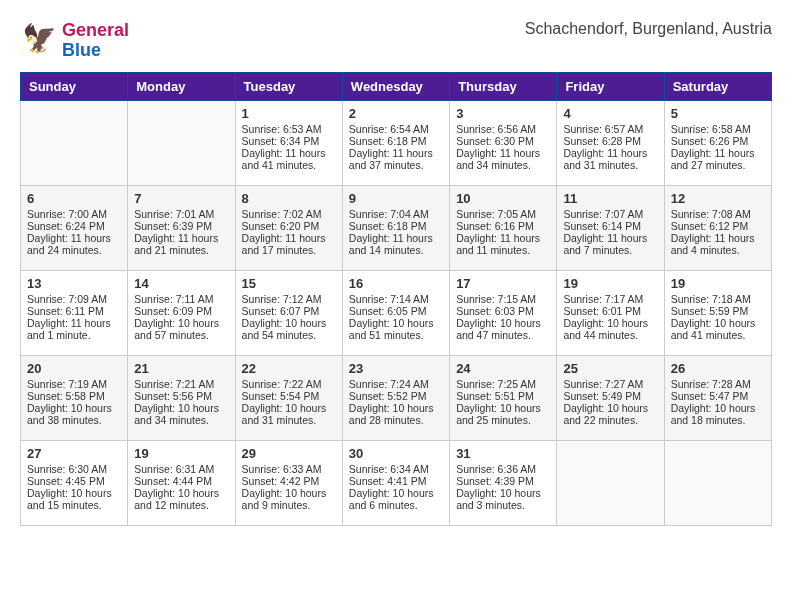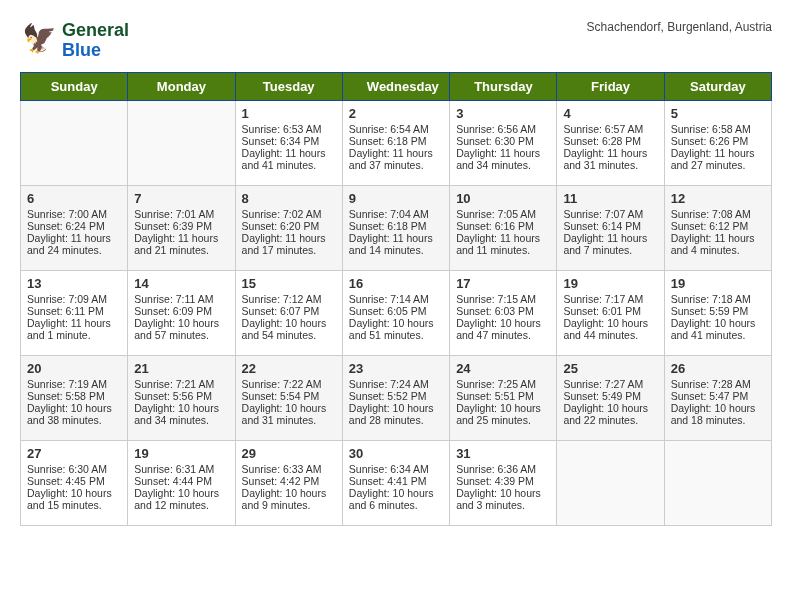--- a/index.html
+++ b/index.html
@@ -21,44 +21,44 @@
       align-items: center;
       gap: 4px;
     }
     .logo-text {
       font-size: 18px;
       font-weight: bold;
       color: #333;
       line-height: 1.1;
     }
     .logo-text span {
-      color: #14532d;
+      color: #be185d;
     }
     .title-block {
       text-align: right;
     }
     .month-title {
       font-size: 36px;
       font-weight: bold;
       color: #222;
     }
     .subtitle {
-      font-size: 12px;
+      font-size: 16px;
       color: #444;
     }
     table {
       width: 100%;
       border-collapse: collapse;
       table-layout: fixed;
     }
     thead th {
-      background-color: #4d7c0f;
+      background-color: #4c1d95;
       color: #fff;
-      text-align: center;
-      padding: 6px 24px;
+      text-align: left;
+      padding: 6px 8px;
       font-size: 13px;
       font-weight: bold;
       border: 1px solid #0d47a1;
     }
     tbody td {
       border: 1px solid #ccc;
       vertical-align: top;
       padding: 5px 6px;
       font-size: 10.5px;
       color: #333;

